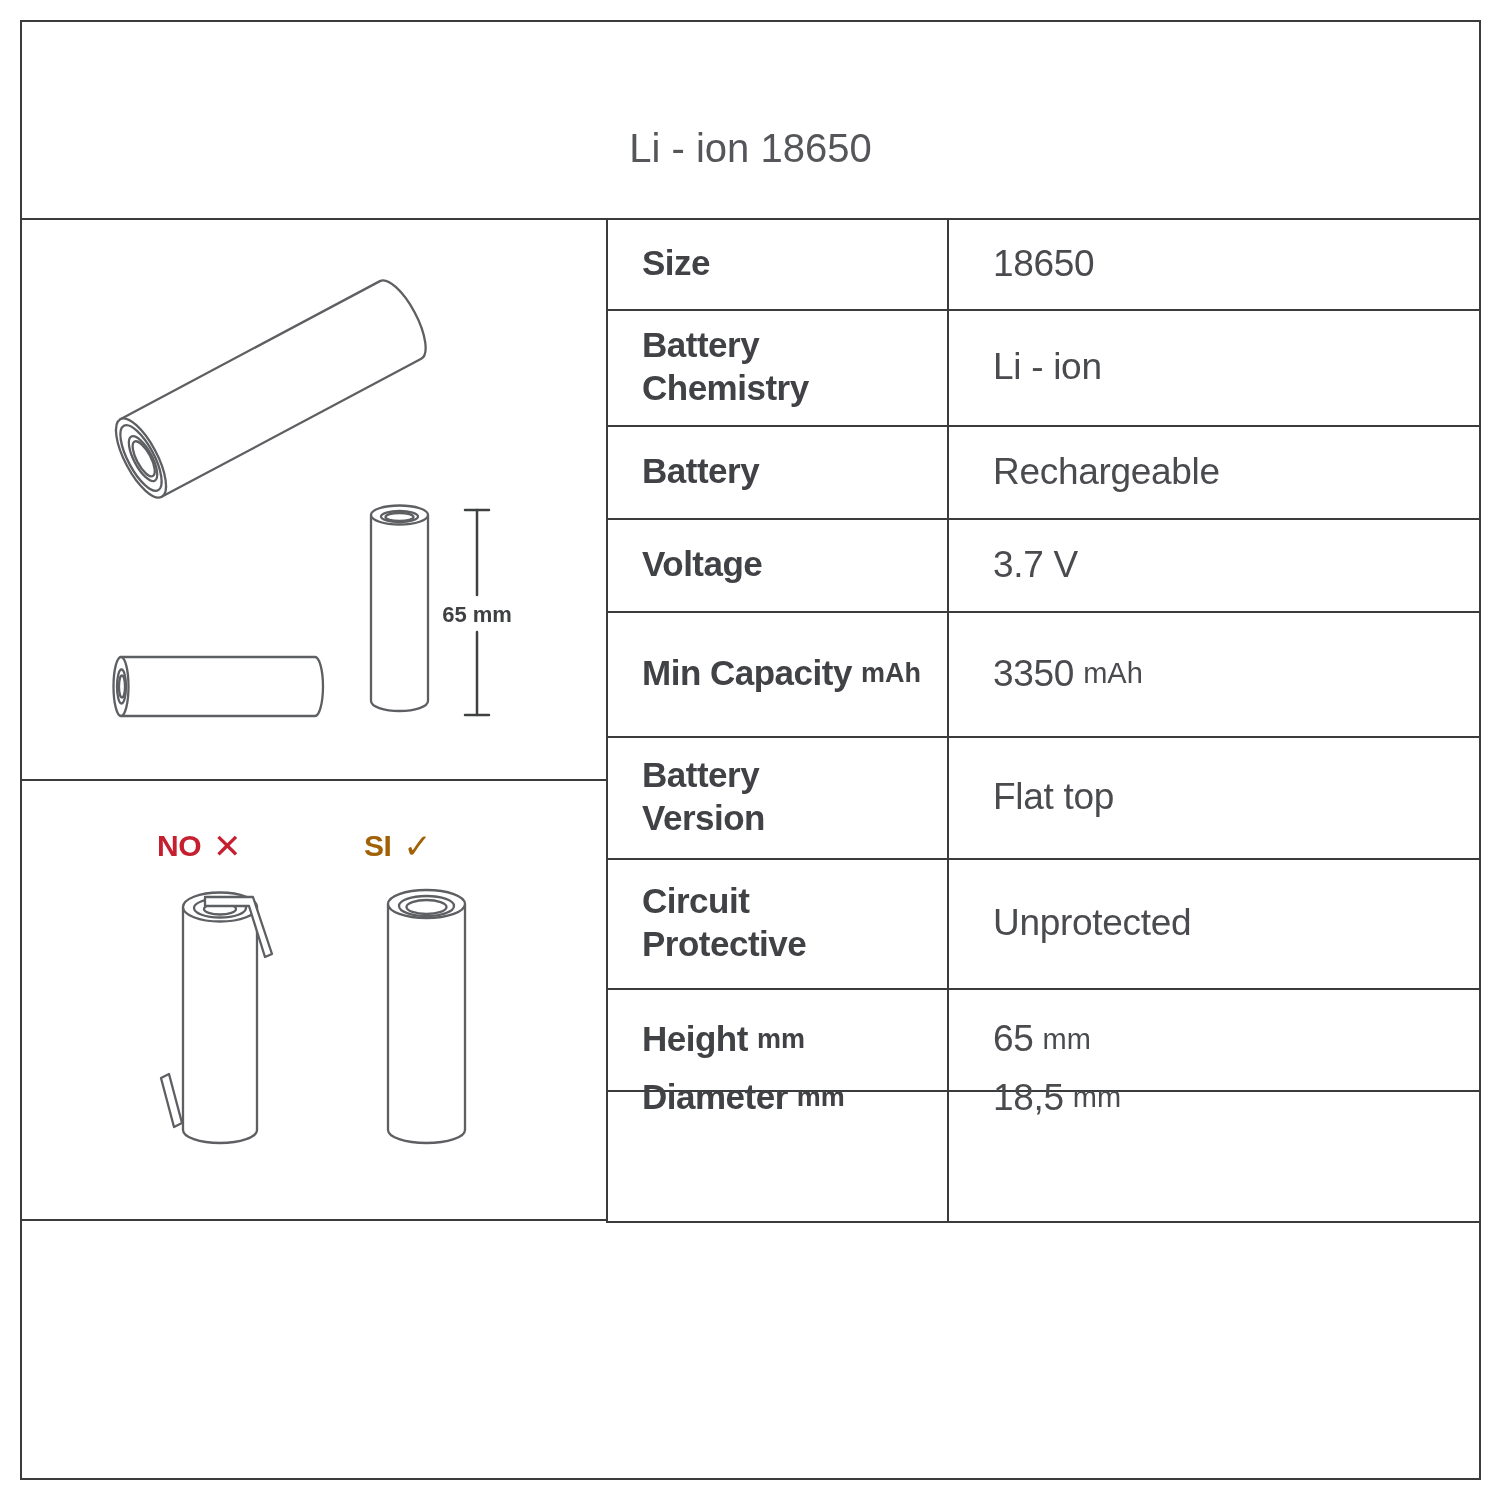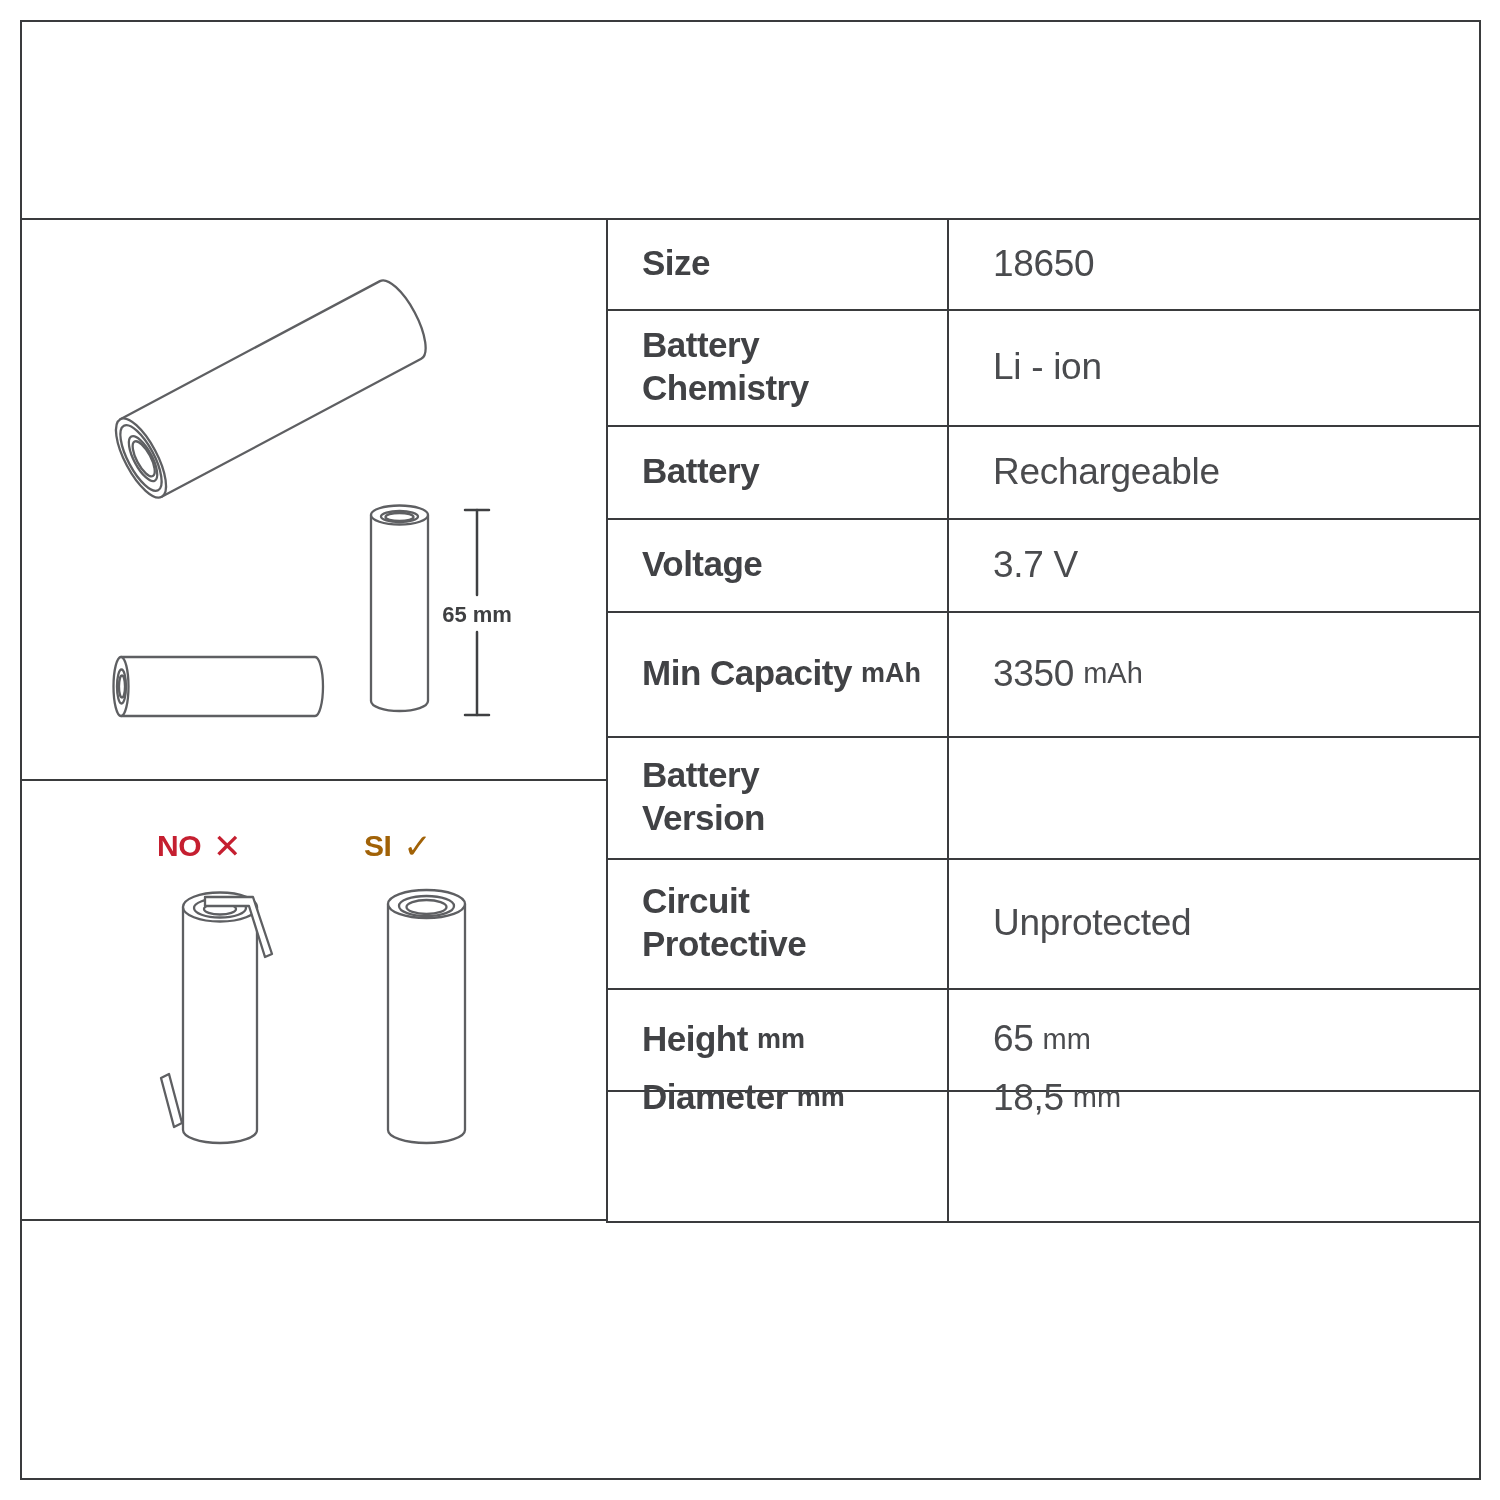--- a/index.html
+++ b/index.html
@@ -45,20 +45,21 @@
   .si-label .word,.si-label .glyph{color:#a16207;}
   svg text{font-family:"Liberation Sans","DejaVu Sans",sans-serif;}
 </style>
 </head>
 <body>
 
 <div id="canvas">
 
   <div class="frame"></div>
 
+  <div class="subtitle">Li - ion 18650</div>
 
   <div class="hline" style="left:20px;top:218px;width:1461px;height:2px;"></div>
   <div class="vline" style="left:606px;top:218px;width:2px;height:1005px;"></div>
   <div class="vline" style="left:947px;top:218px;width:2px;height:1005px;"></div>
   <div class="hline" style="left:20px;top:779px;width:586px;height:2px;"></div>
   <div class="hline" style="left:20px;top:1219px;width:588px;height:2px;"></div>
   <div class="hline" style="left:606px;top:1221px;width:875px;height:2px;"></div>
 
   <div class="hline" style="left:606px;top:309px;width:875px;height:2px;"></div>
   <div class="hline" style="left:606px;top:425px;width:875px;height:2px;"></div>
@@ -119,20 +120,24 @@
         <span class="val-main">3350</span>
         <span class="sfx">mAh</span>
       </div>
   </div>
   <div class="trow" style="top:736px;height:122px;">
     <div class="cell label">
         <span class="lbl-main">Battery
 Version</span>
         <span class="sfx"></span>
       </div>
+    <div class="cell value">
+        <span class="val-main">Flat top</span>
+        <span class="sfx"></span>
+      </div>
   </div>
   <div class="trow" style="top:858px;height:130px;">
     <div class="cell label">
         <span class="lbl-main">Circuit
 Protective</span>
         <span class="sfx"></span>
       </div>
     <div class="cell value">
         <span class="val-main">Unprotected</span>
         <span class="sfx"></span>

